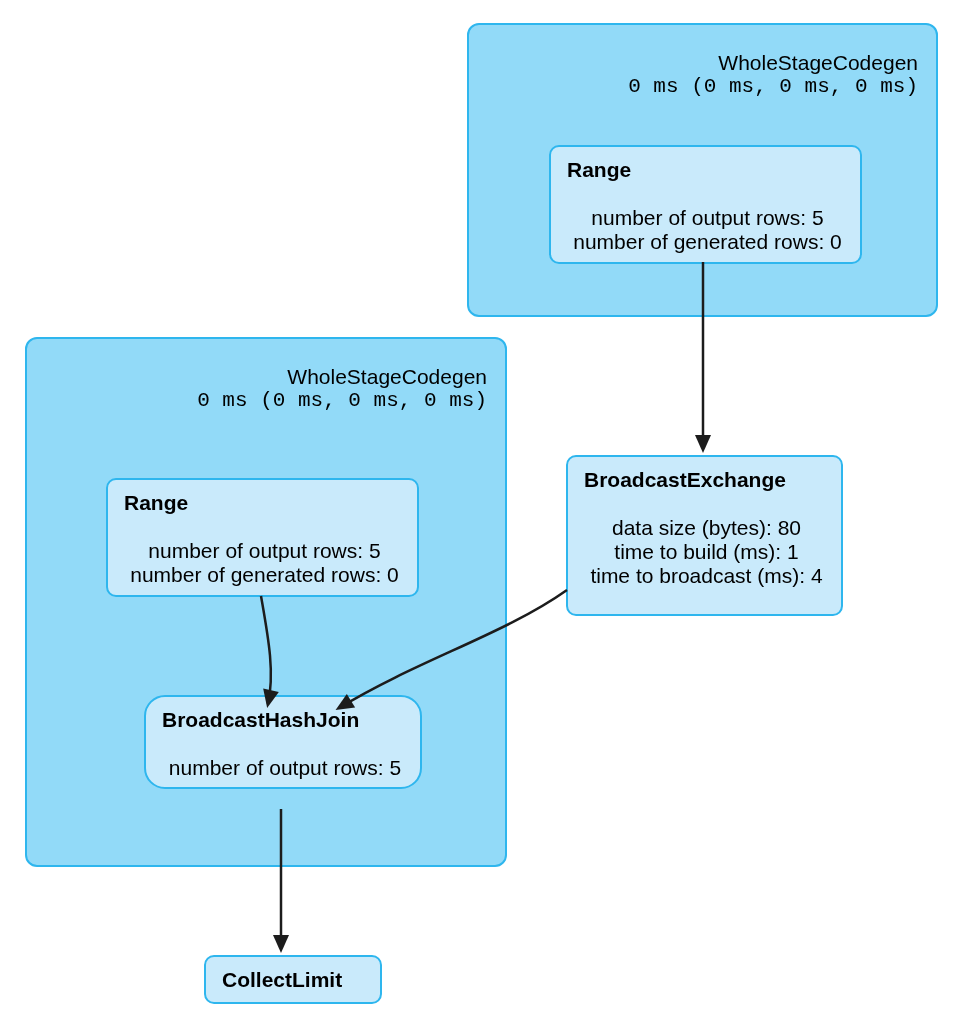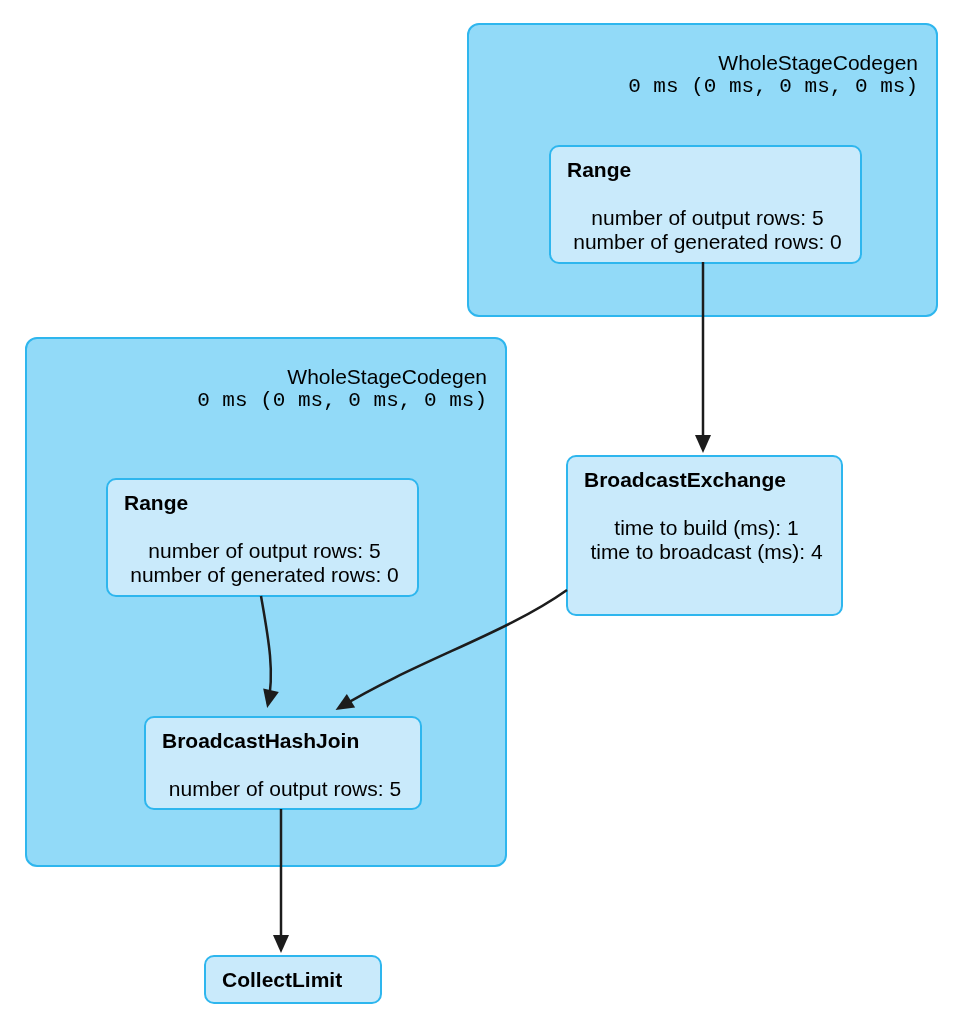--- a/index.html
+++ b/index.html
@@ -45,21 +45,21 @@
     box-sizing: border-box;
     padding: 11px 12px 0 16px;
     font-size: 21px;
     line-height: 24px;
   }
   .node-title { font-weight: bold; }
   .node-metrics { margin-top: 24px; text-align: center; }
   
   #node-range-top  { left: 80px;  top: 120px; width: 313px; height: 119px; }
   #node-range-left { left: 79px;  top: 139px; width: 313px; height: 119px; }
-  #node-bhj        { left: 117px; top: 377px; width: 278px; height: 94px;  }
+  #node-bhj        { left: 117px; top: 356px; width: 278px; height: 94px; border-radius: 21px;  }
   #node-bex        { left: 566px; top: 455px; width: 277px; height: 161px; }
   #node-collect    { left: 204px; top: 955px; width: 178px; height: 49px;  }
   
   .edges {
     position: absolute;
     left: 0; top: 0;
     width: 962px;
     height: 1024px;
     pointer-events: none;
   }
@@ -104,20 +104,21 @@
       <div class="node-title">BroadcastHashJoin</div>
       <div class="node-metrics">
         <div class="metric">number of output rows: 5</div>
       </div>
     </div>
   </div>
 
   <div class="node" id="node-bex">
     <div class="node-title">BroadcastExchange</div>
     <div class="node-metrics">
+      <div class="metric">data size (bytes): 80</div>
       <div class="metric">time to build (ms): 1</div>
       <div class="metric">time to broadcast (ms): 4</div>
     </div>
   </div>
 
   <div class="node" id="node-collect">
     <div class="node-title">CollectLimit</div>
   </div>
 
   <svg class="edges" viewBox="0 0 962 1024">

